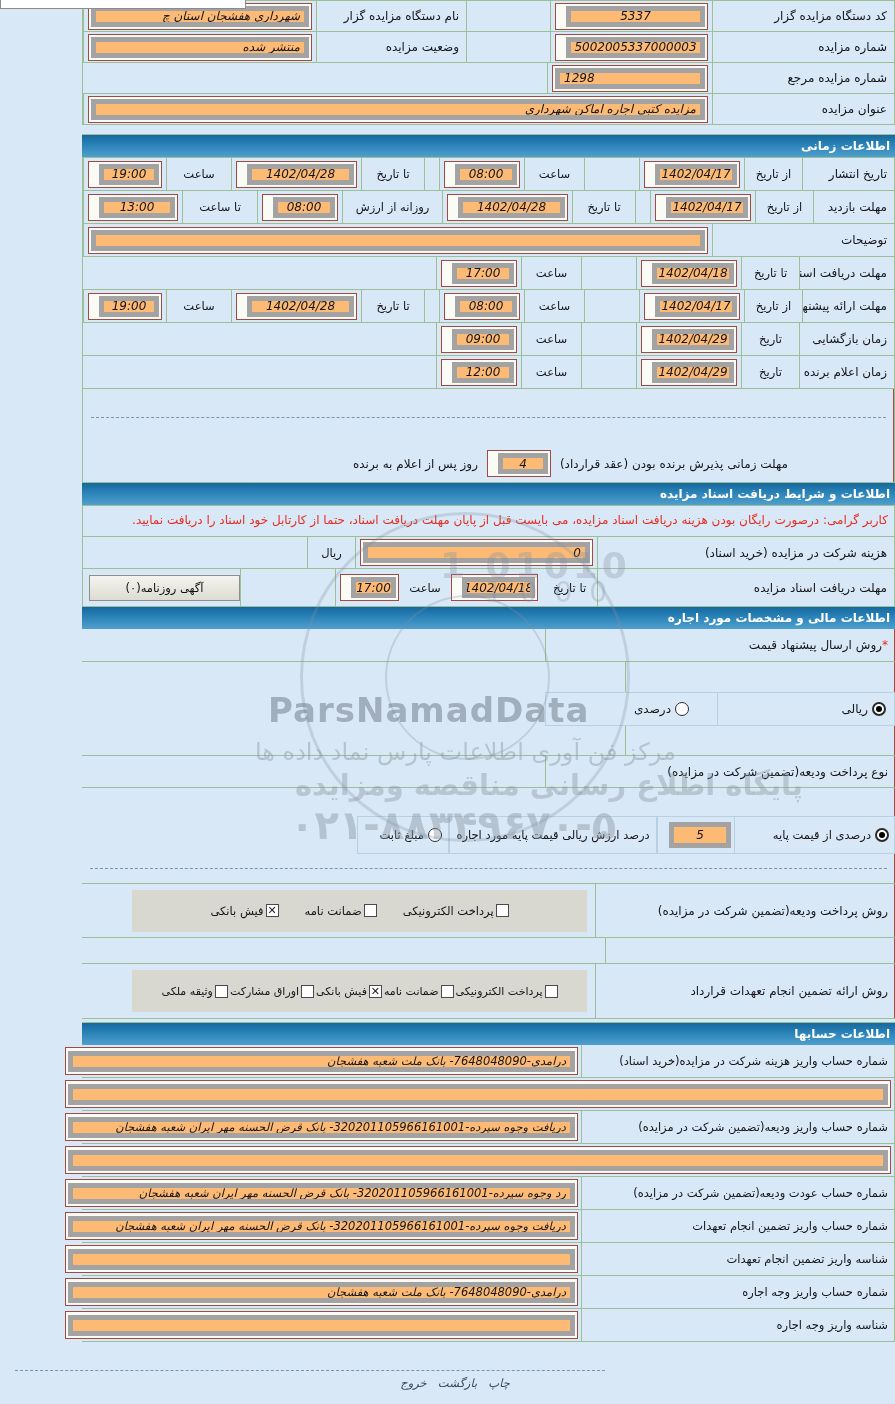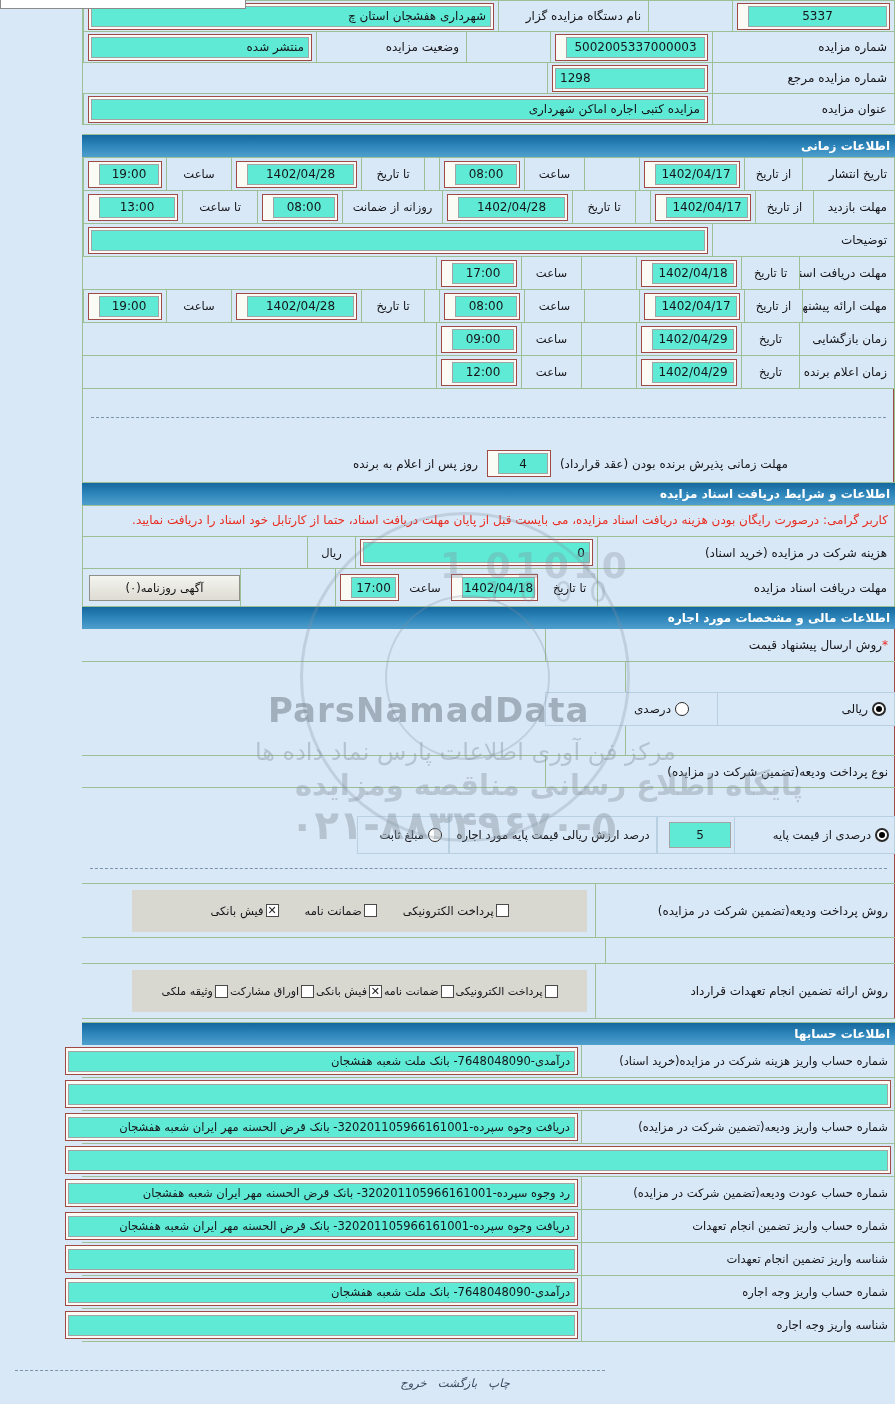--- a/index.html
+++ b/index.html
@@ -15,22 +15,22 @@
   .cell.nb { border-left:none; }
   .grow { flex:1; }
   .lbl { justify-content:flex-start; padding-right:7px; white-space:nowrap; overflow:hidden; }
   .sub { justify-content:center; white-space:nowrap; font-size:11.5px; }
   .h31{height:31px}.h33{height:33px}.h37{height:37px}.h30{height:30px}
   .h32{height:32px}.h34{height:34px}.h38{height:38px}.h55{height:55px}.h25{height:25px}
 
   
   .fcell { padding:0 3px; }
   .mframe { flex:1; display:flex; align-items:center; border:1px solid #a04a45; background:#fbfbf6; padding:2px; margin:2px 1px; min-width:0; }
-  .yinput { flex:1; display:flex; align-items:center; background:#5eead4; border:1px solid #a3a3a3;
-            height:21px; padding:0 4px; white-space:nowrap; overflow:hidden; font-size:12px; min-width:0; }
+  .yinput { flex:1; display:flex; align-items:center; background:#fdba74; border:5px solid #a3a3a3;
+            height:21px; padding:0 4px; white-space:nowrap; overflow:hidden; font-size:12px; min-width:0;font-style:italic; }
   .yinput.center { justify-content:center;margin-left:8px; }
   .yinput.sm { font-size:11.5px; }
 
   
   .hdr { height:23px; line-height:23px; color:#fff; font-weight:bold; font-size:12px; padding-right:5px;
          background:linear-gradient(180deg,#15689f 0%, #2b83b8 45%, #4f9fcd 100%);
          border-top:1px solid #9cbf96; }
   .mt9{margin-top:9px}
 
   .dash-row { display:flex; align-items:center; }
@@ -79,20 +79,21 @@
 </head>
 <body>
 
 <div class="canvas">
   <div class="tooltip-frag"></div>
 
   <div class="main">
 
     <div class="tbl">
       <div class="grid-row h31">
+        <div class="cell lbl" style="width:182px">کد دستگاه مزایده گزار</div>
         <div class="cell fcell" style="width:162px">
           <div class="mframe">
               <div class="yinput center">5337</div>
             </div>
         </div>
         <div class="cell" style="width:84px"></div>
         <div class="cell lbl" style="width:150px">نام دستگاه مزایده گزار</div>
         <div class="cell grow fcell">
           <div class="mframe">
               <div class="yinput">شهرداری هفشجان استان چ</div>
@@ -174,21 +175,21 @@
               <div class="yinput center">1402/04/17</div>
             </div>
           </div>
         <div class="cell" style="width:15px"></div>
         <div class="cell sub" style="width:63px">تا تاریخ</div>
         <div class="cell fcell" style="width:130px">
             <div class="mframe">
               <div class="yinput center">1402/04/28</div>
             </div>
           </div>
-        <div class="cell sub" style="width:100px">روزانه از ضمانت</div>
+        <div class="cell sub" style="width:100px">روزانه از ارزش</div>
         <div class="cell fcell" style="width:85px">
             <div class="mframe">
               <div class="yinput center">08:00</div>
             </div>
           </div>
         <div class="cell sub" style="width:75px">تا ساعت</div>
         <div class="cell grow fcell">
             <div class="mframe">
               <div class="yinput center">13:00</div>
             </div>

